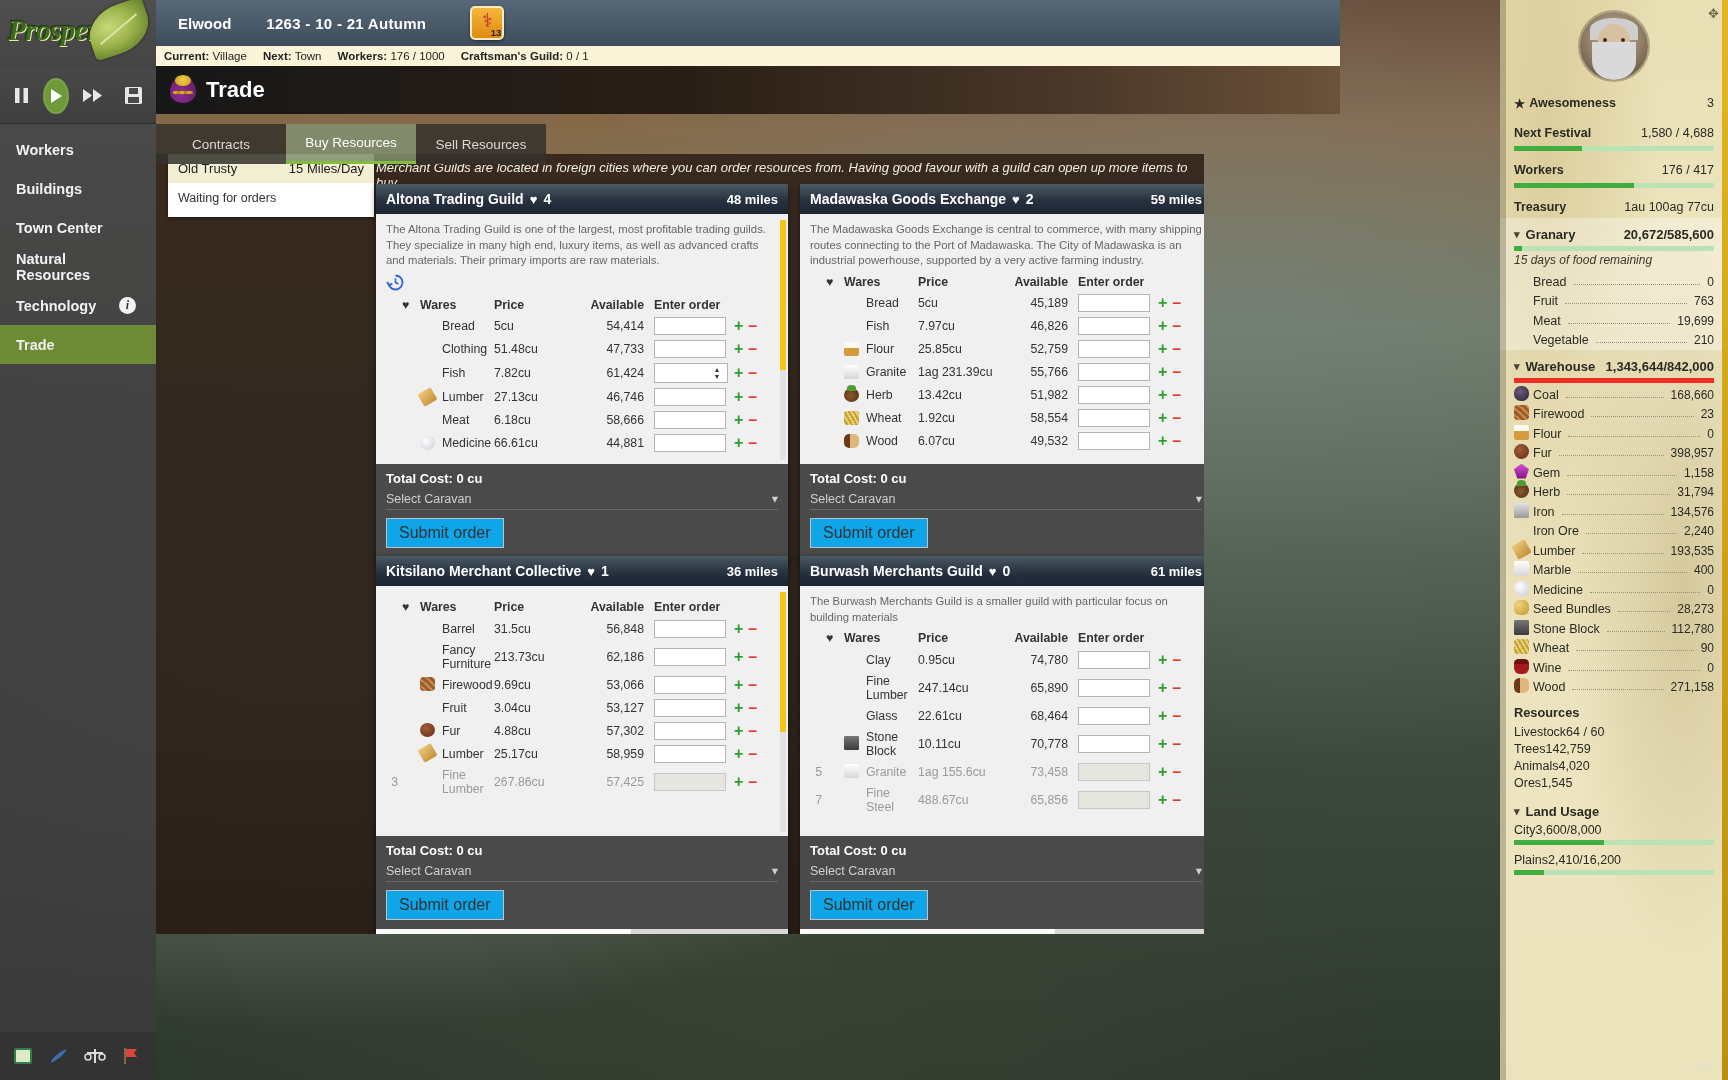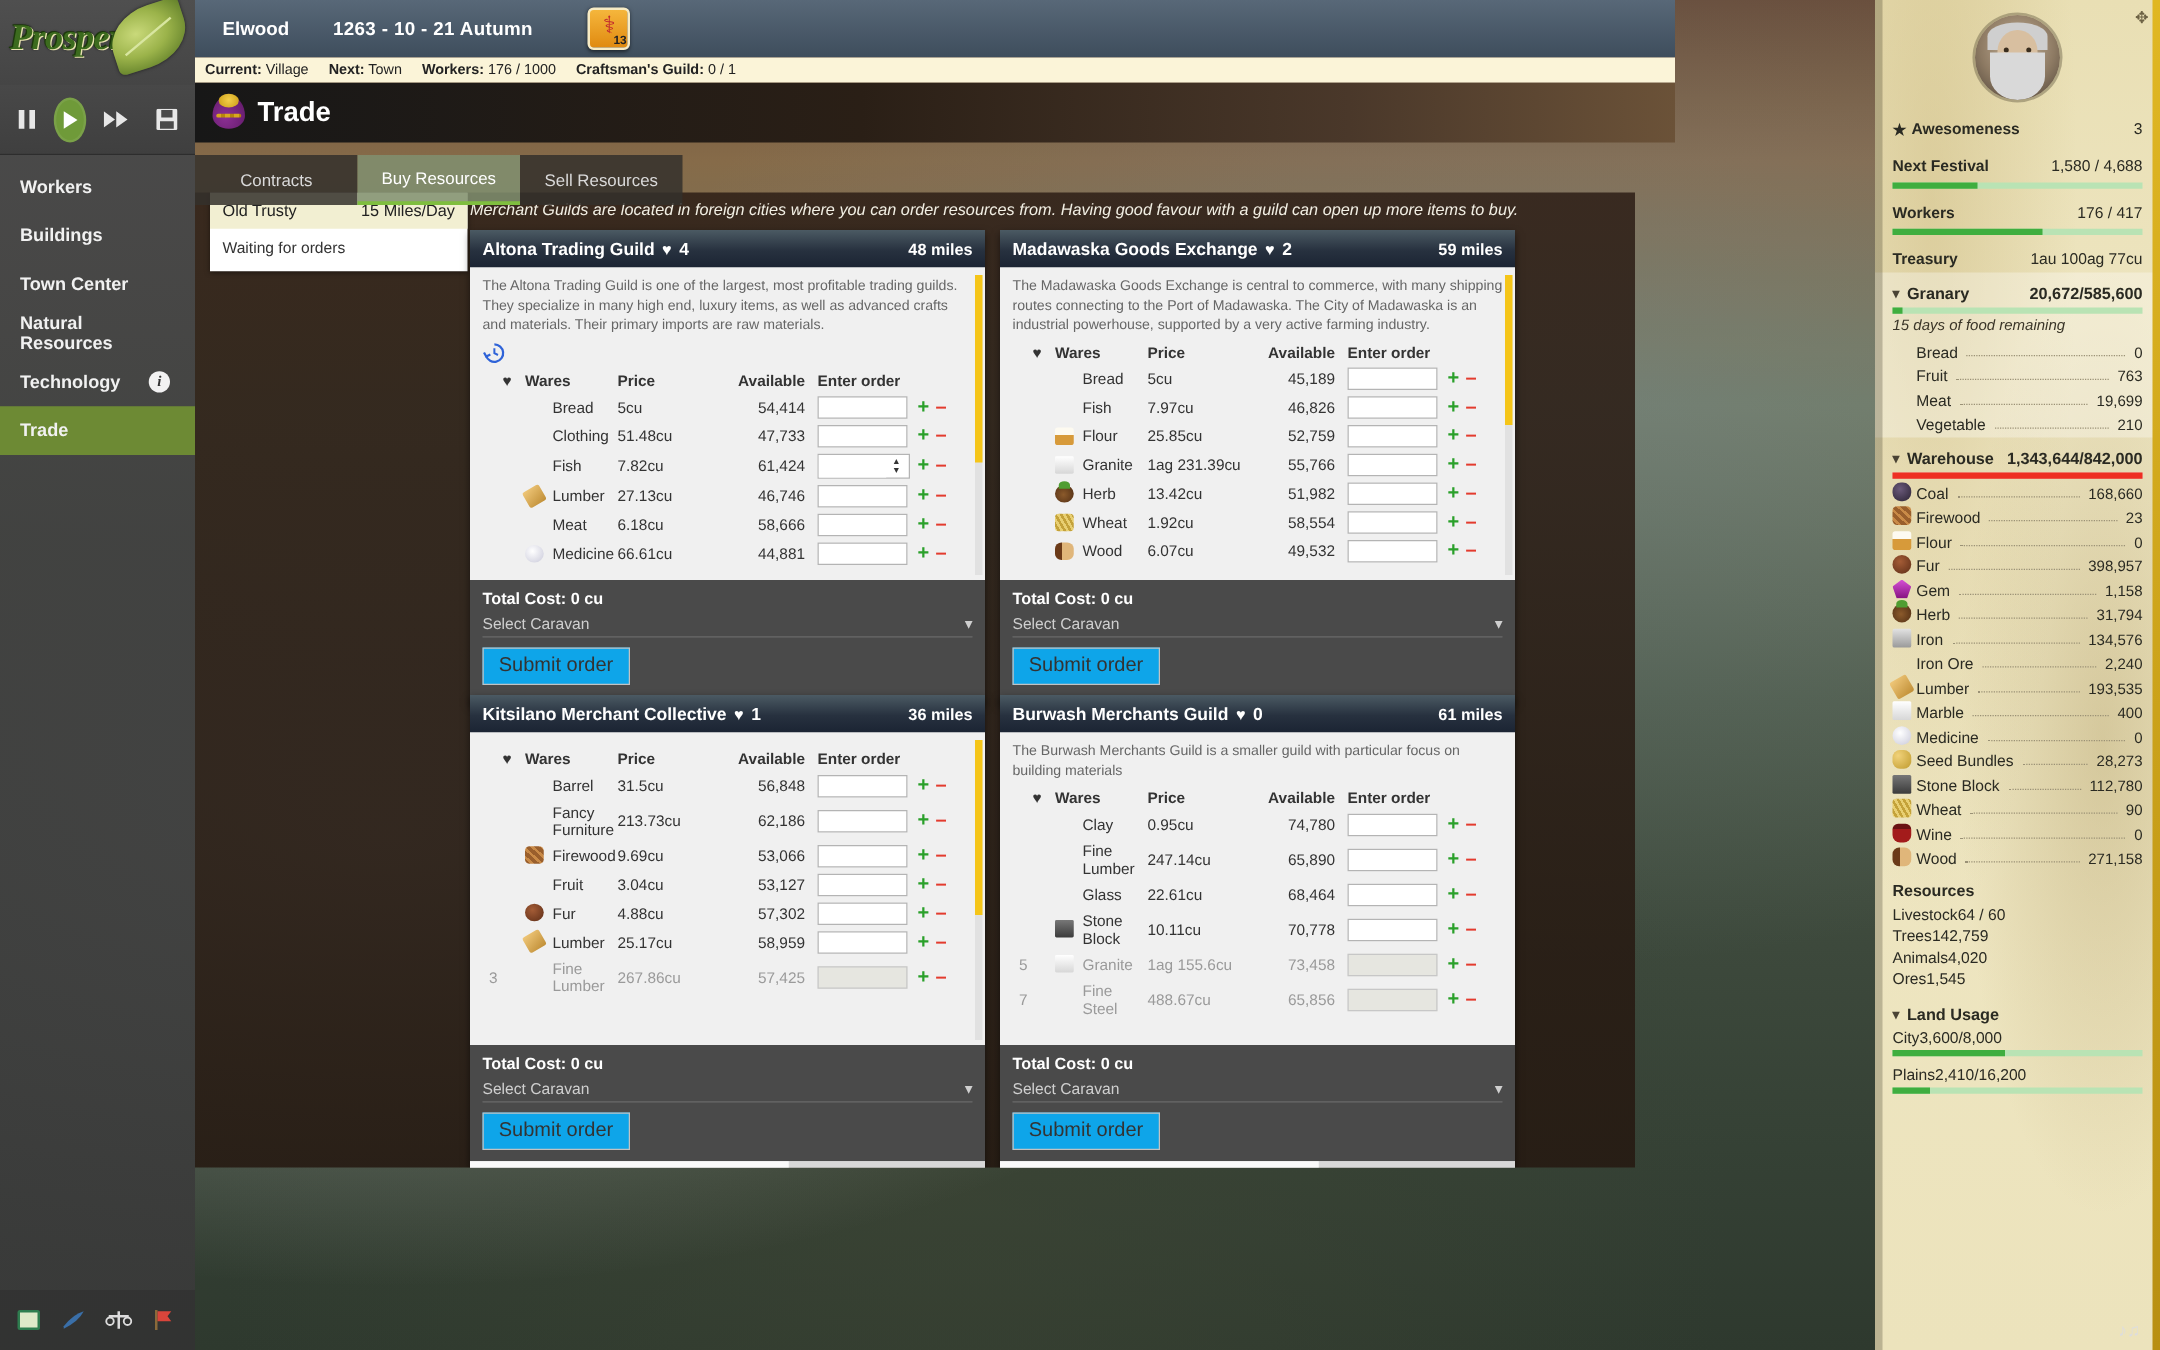--- a/index.html
+++ b/index.html
@@ -148,21 +148,21 @@
     color: #d9d9d9; font-size: 13.5px; cursor: pointer;
     background: rgba(52,48,44,0.85);
   }
   .tab.active {
     background: rgba(128,143,112,0.85); color: #fff;
     border-bottom: 3px solid #7fbe3f;
   }
 
   
   .trade-body {
-    position: absolute; left: 156px; top: 154px; width: 1152px; height: 780px;
+    position: absolute; left: 156px; top: 154px; width: 1048px; height: 780px;
     background: linear-gradient(180deg, rgba(45,30,22,0.86), rgba(38,26,18,0.9));
     overflow: hidden; z-index: 20;
   }
 
   
   .caravan {
     position: absolute; left: 12px; top: 0px; width: 206px;
     background: #fff; box-shadow: 0 1px 4px rgba(0,0,0,0.5);
   }
   .caravan-head {

